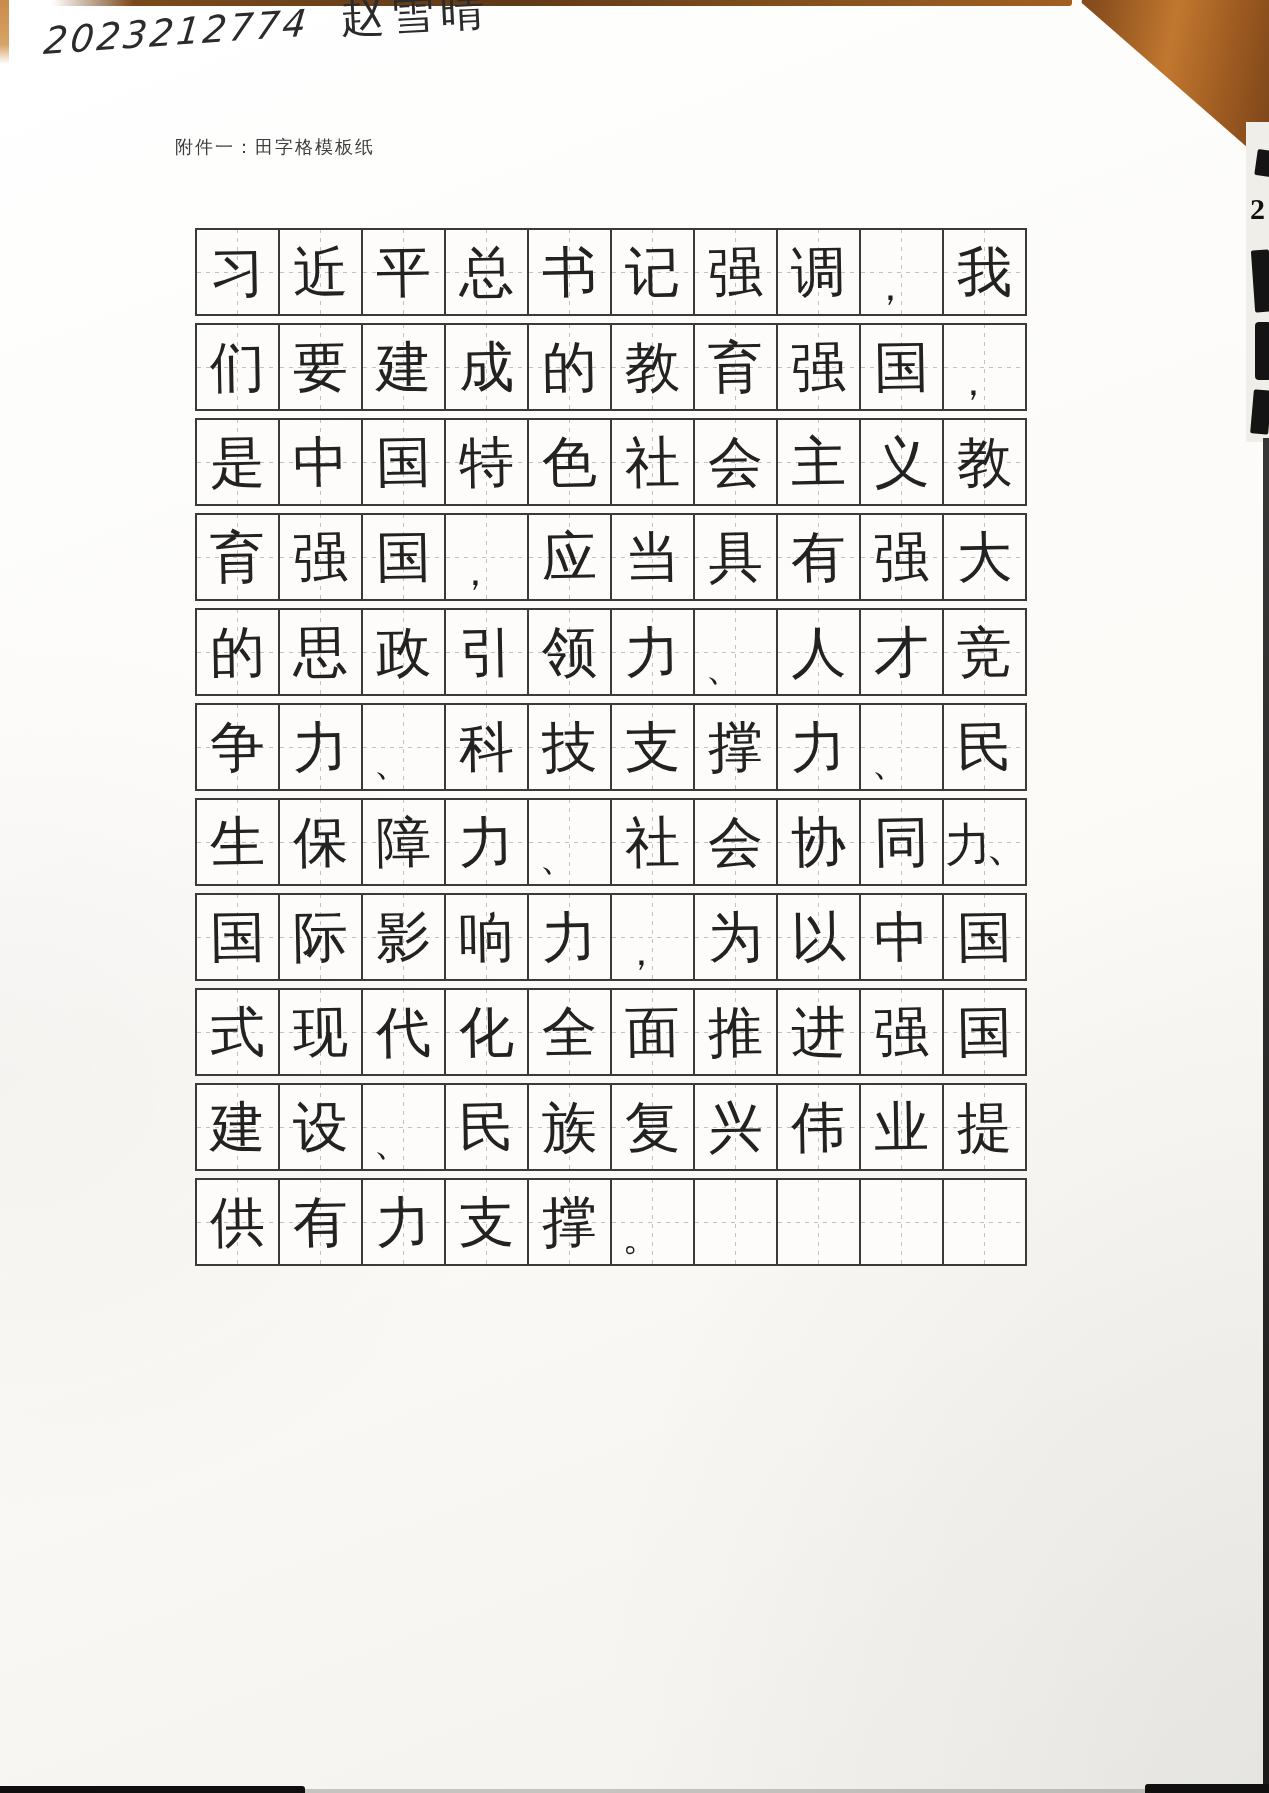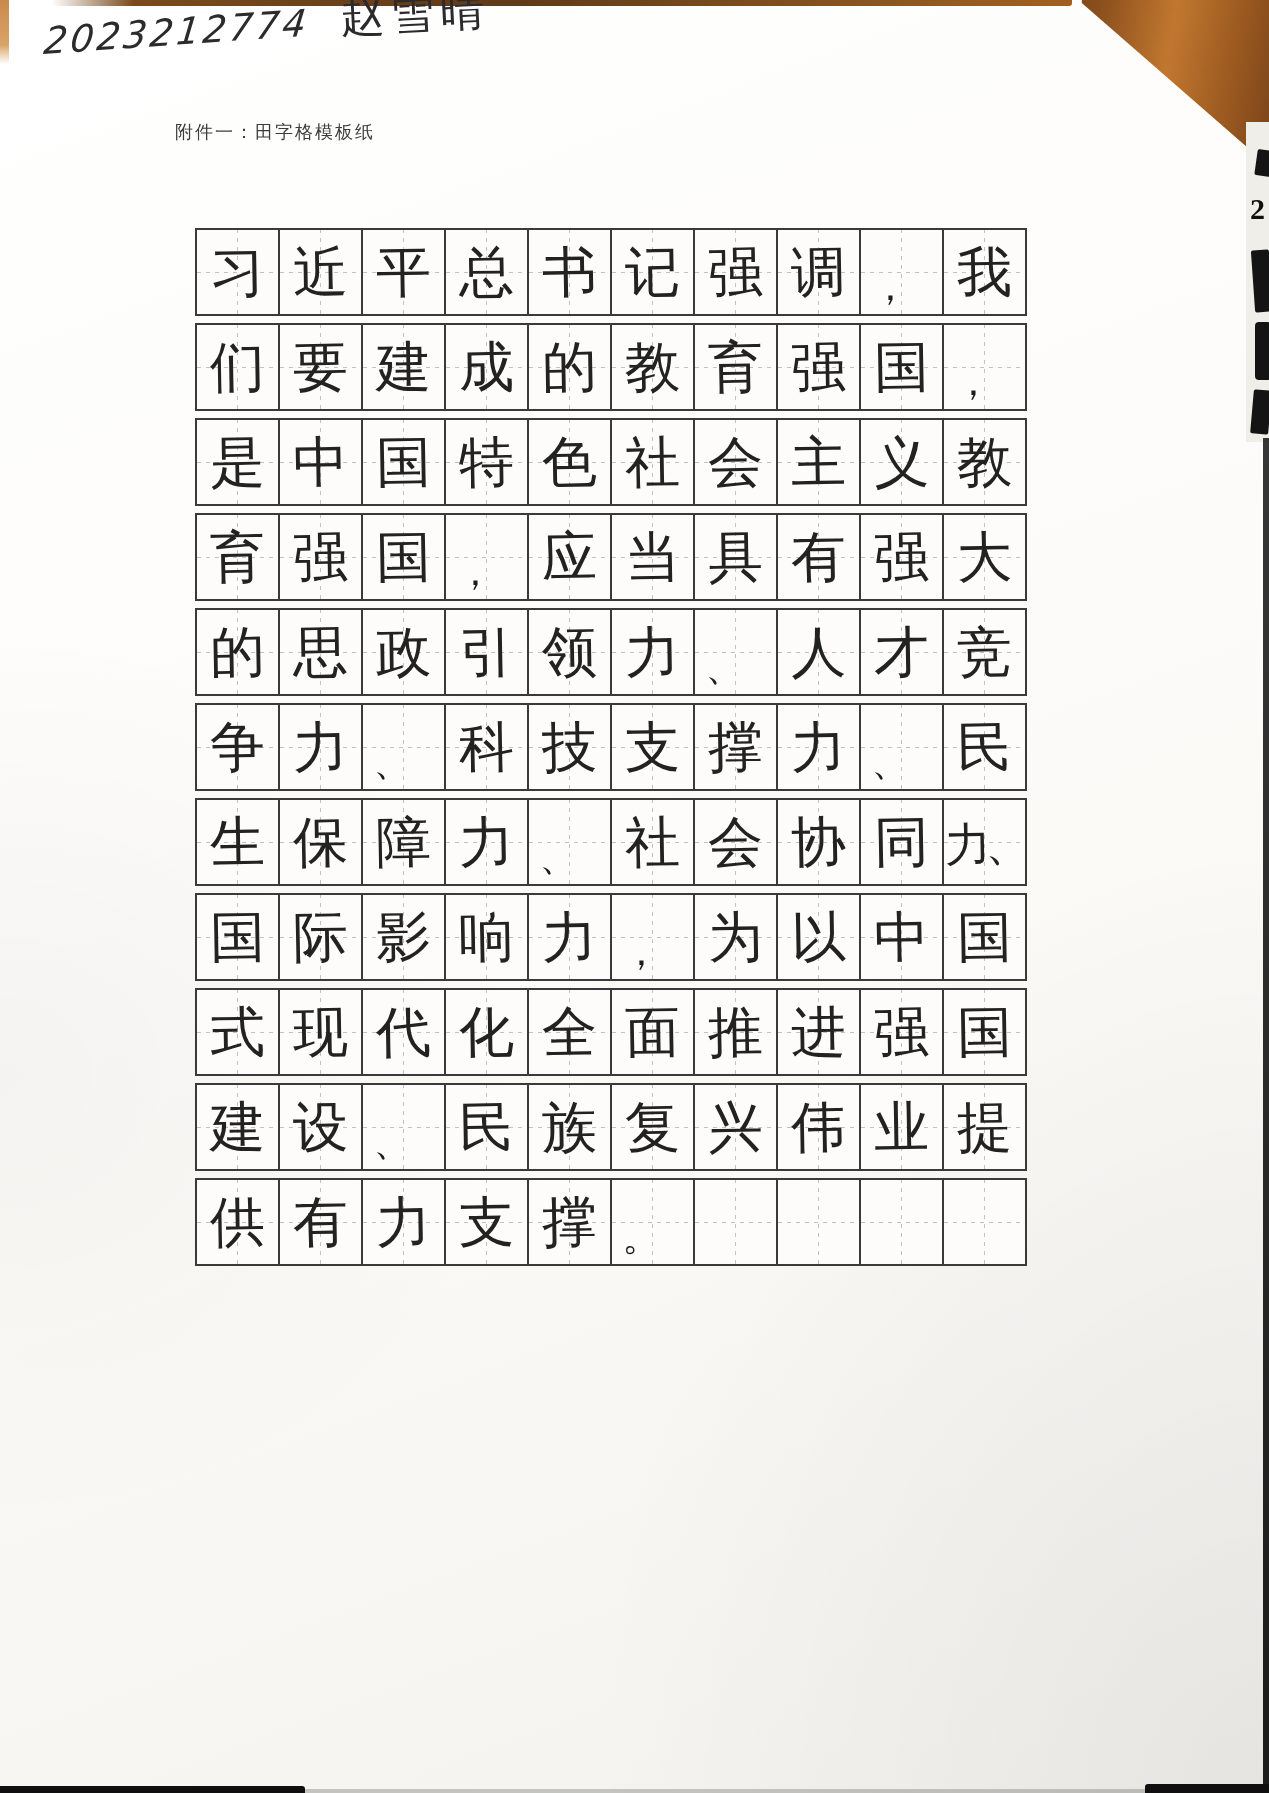--- a/index.html
+++ b/index.html
@@ -56,21 +56,21 @@
   .header-hand .sid{
     font-size:37px;font-style:italic;letter-spacing:3px;
     transform:skewX(-10deg);display:inline-block;
   }
   .header-hand .name{
     font-size:44px;margin-left:26px;letter-spacing:6px;display:inline-block;
     transform:rotate(1deg);
   }
   
   .attachment-label{
-    position:absolute;left:175px;top:120px;
+    position:absolute;left:175px;top:135px;
     font-family:"Liberation Serif","DejaVu Serif",serif;
     font-size:18px;color:#3d3d3d;letter-spacing:2px;
   }
   
   .grid{position:absolute;left:195px;top:228px;width:860px;}
   .grid-row{display:flex;margin-bottom:7px;}
   .cell{
     position:relative;box-sizing:border-box;width:85px;height:88px;
     border:2px solid #3a3a3a;margin-left:-2px;flex:none;
     background-color:#fdfcfa;

